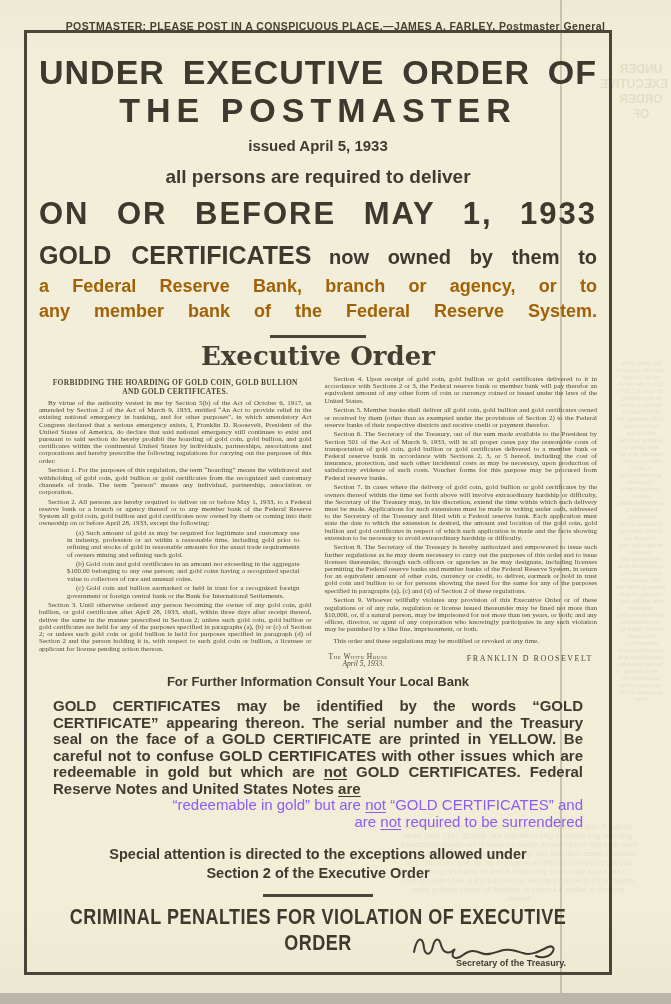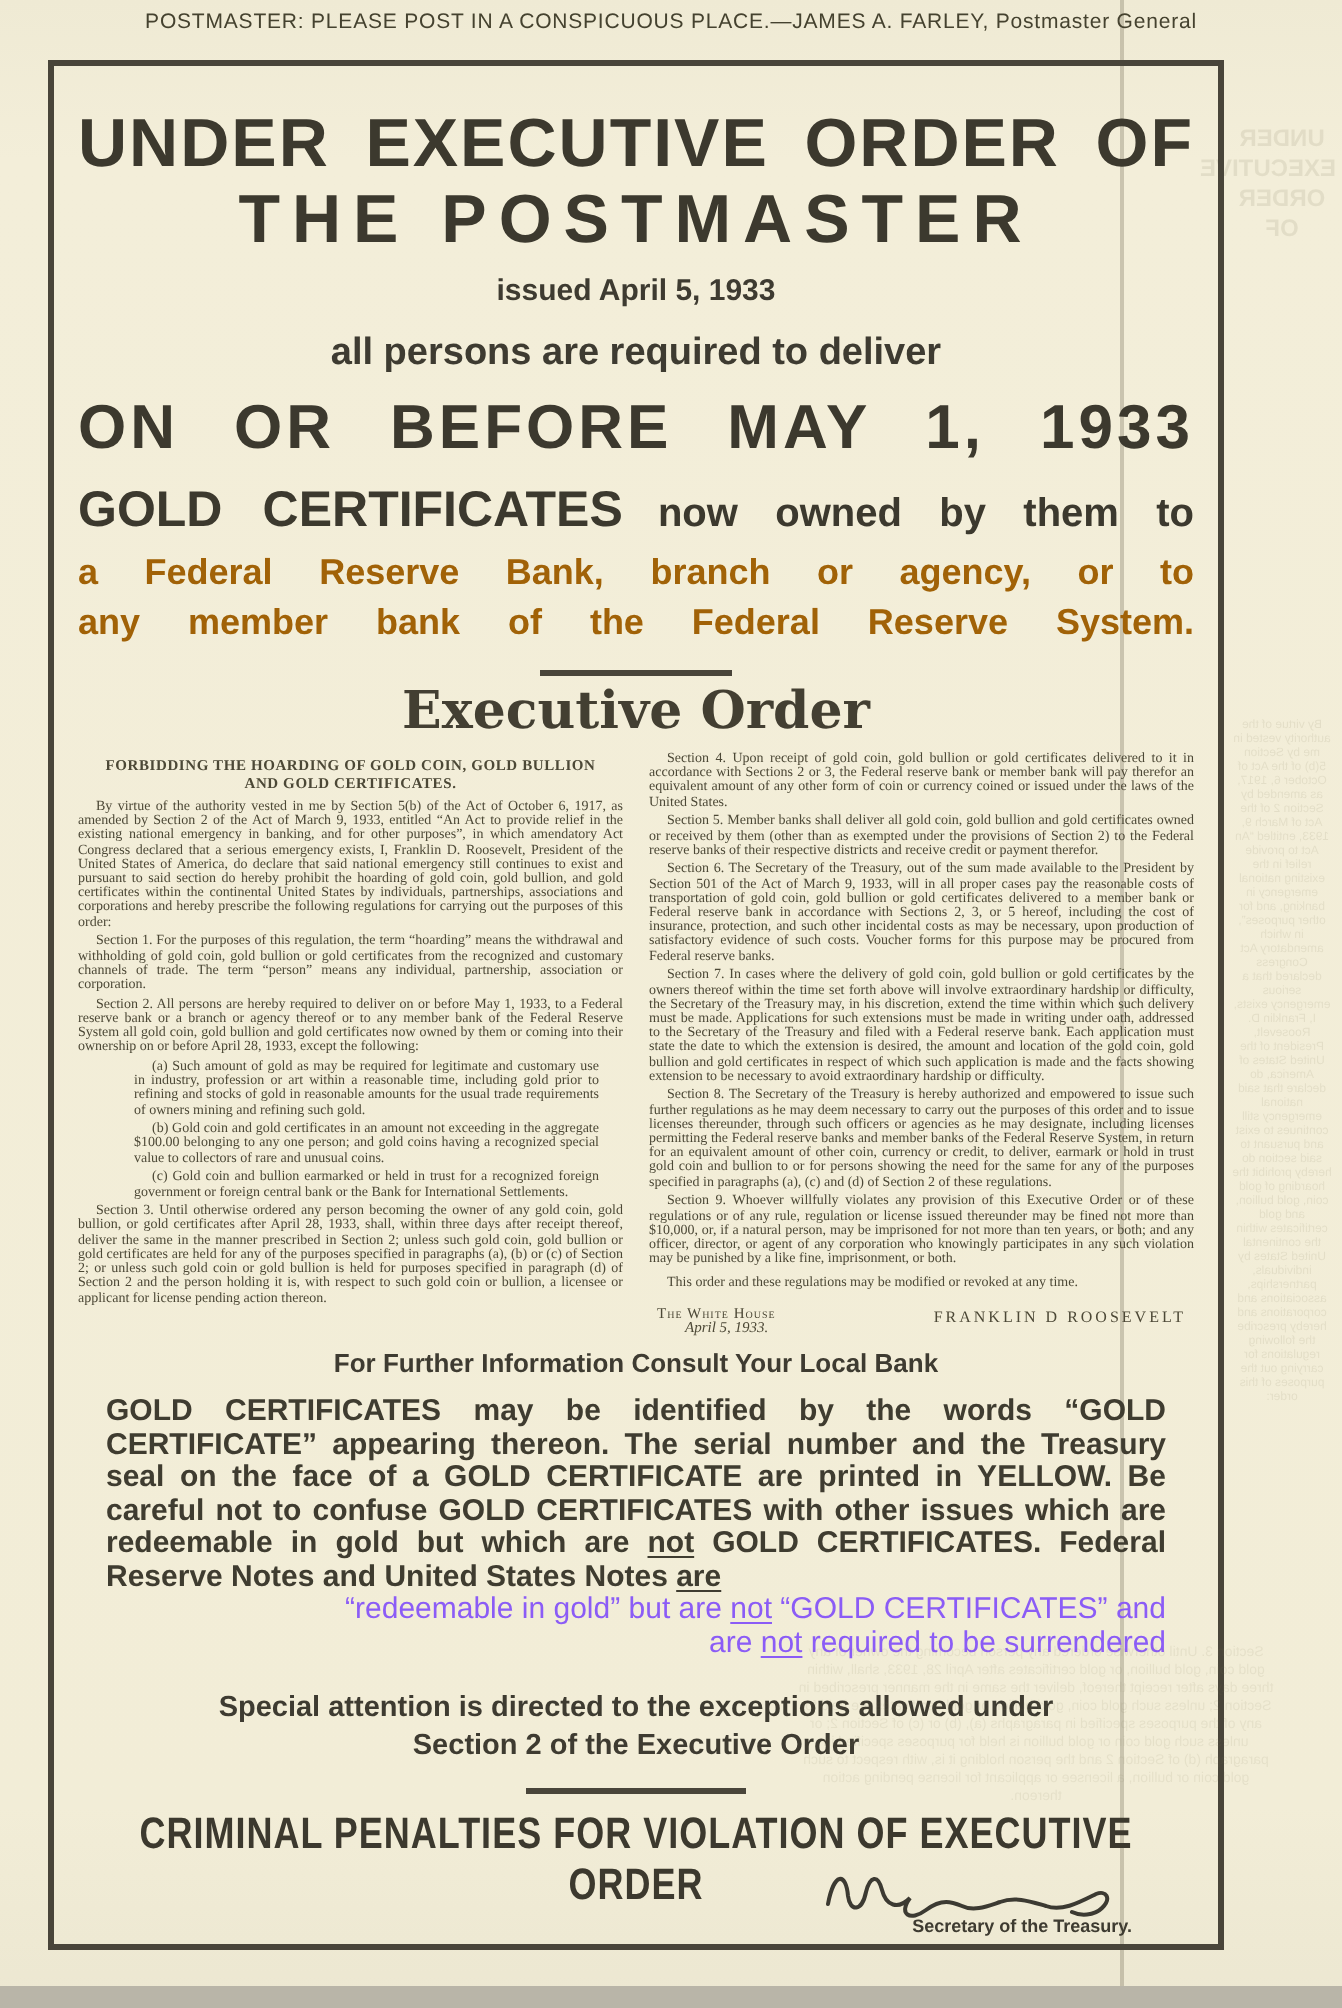--- a/index.html
+++ b/index.html
@@ -1,22 +1,22 @@
 <!DOCTYPE html>
 <html><head>
 <meta charset="utf-8">
 <style>
   html,body{margin:0;padding:0;}
   body{
     width:671px;height:1004px;position:relative;overflow:hidden;
     background:linear-gradient(180deg,#efead4 0%,#f3eed9 8%,#f2edd7 90%,#ece7d1 100%);
     font-family:"Liberation Sans",sans-serif;color:#3e3b31;
   }
-  .banner{position:absolute;top:5px;left:0;width:671px;text-align:center;
-    font-size:10.5px;font-weight:normal;letter-spacing:.4px;color:#45422f;}
+  .banner{position:absolute;top:20px;left:0;width:671px;text-align:center;
+    font-size:10.5px;font-weight:bold;letter-spacing:.4px;color:#45422f;}
   .box{position:absolute;left:24px;top:30px;width:588px;height:945px;
     border:3px solid #49453a;box-sizing:border-box;padding:8px 12px 0;}
   .center{text-align:center;}
   .jline{text-align:justify;text-align-last:justify;}
   .h1{font-size:34px;font-weight:bold;line-height:38px;letter-spacing:1px;color:#3c392e;}
   .h1a{margin-top:12px;}
   .h1b{text-align:center;letter-spacing:6px;}
   .issued{font-size:15px;font-weight:bold;margin-top:8px;}
   .deliver{font-size:19px;font-weight:bold;margin-top:12px;}
   .deadline{font-size:31px;font-weight:bold;letter-spacing:2px;margin-top:8px;color:#3c392e;}

